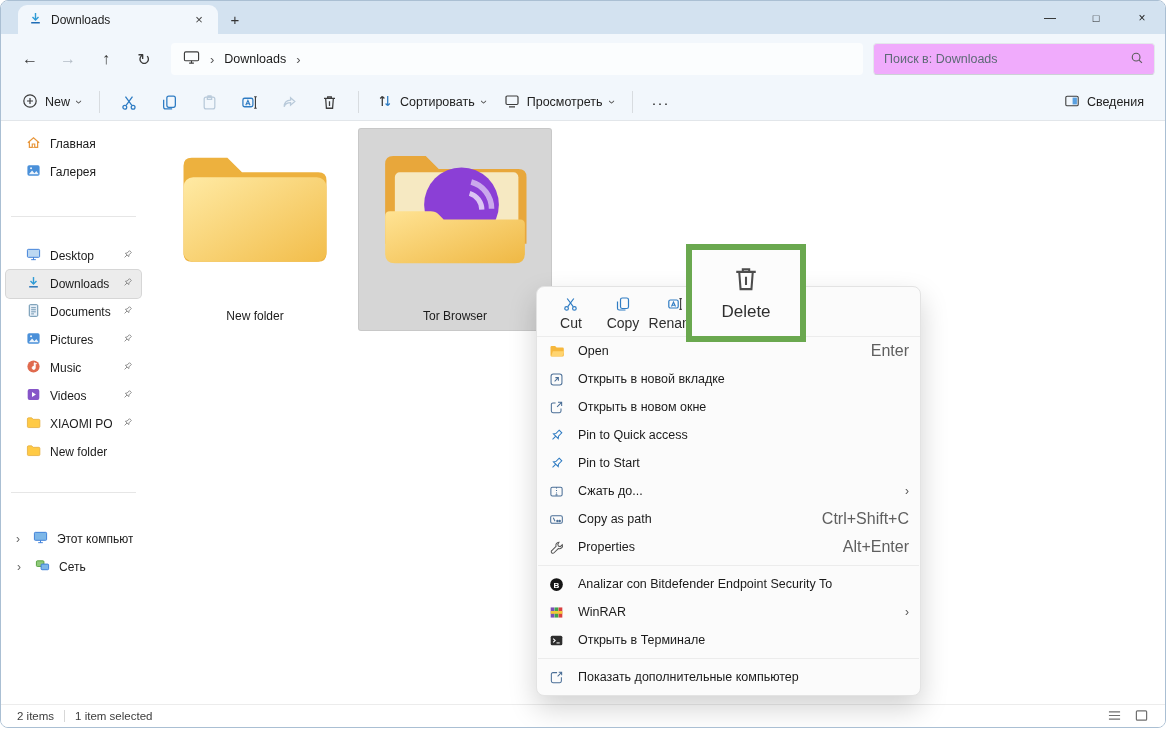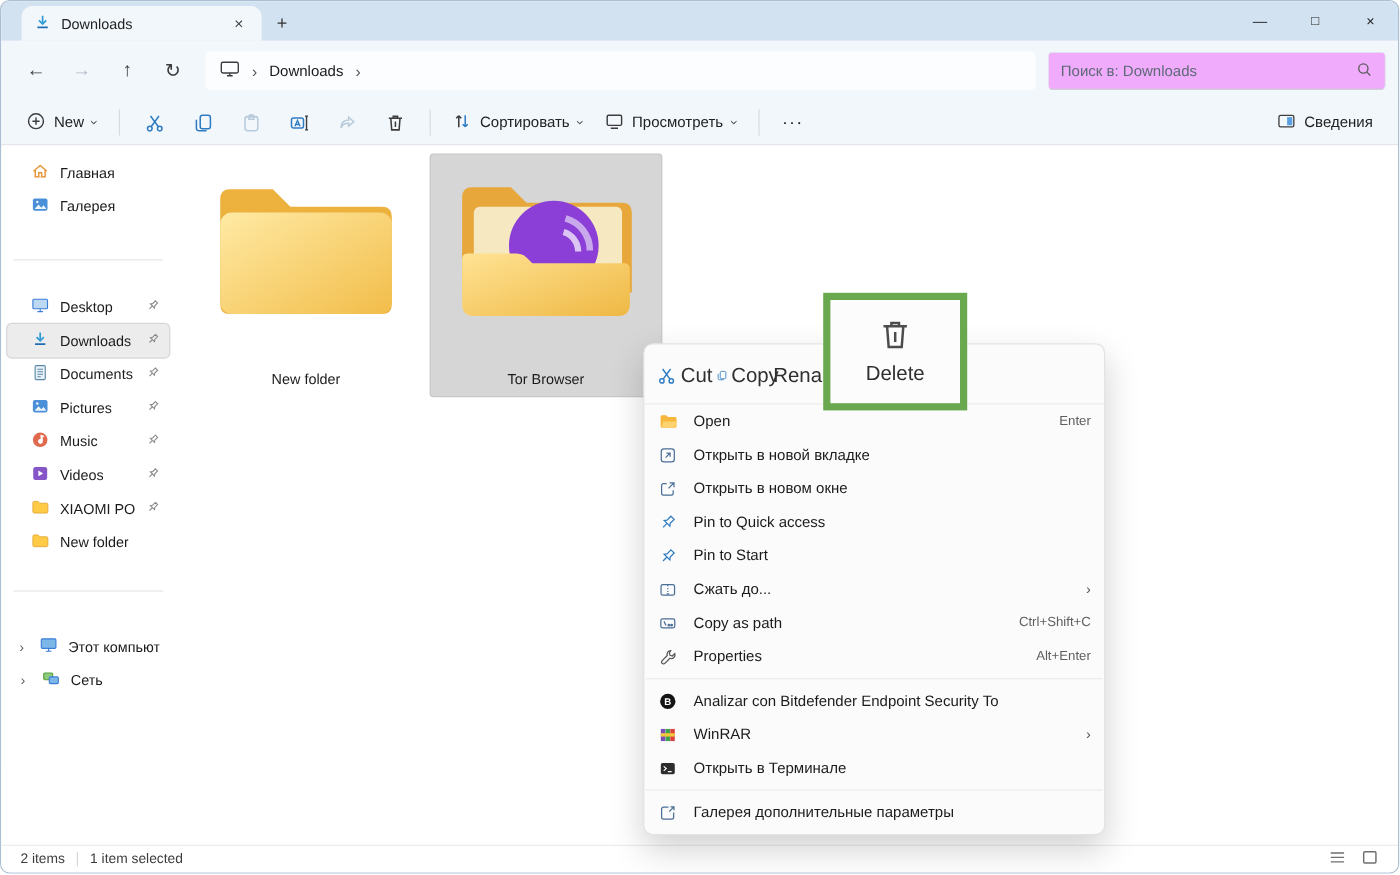--- a/index.html
+++ b/index.html
@@ -69,26 +69,26 @@
   .tile-newfolder { left:13px; }
   .tile-tor { left:213px; background:#d6d6d6; box-shadow:0 0 0 1px #c8c8c8;text-align:center; }
   .tile svg { margin-top:16px; }
   .tile-label { margin-top:auto; margin-bottom:7px; font-size:12px; color:#1b1b1b; }
 
   
   .ctx { position:absolute; left:535px; top:285px; width:385px; background:#fbfbfb;
          border:1px solid #e3e3e3; border-radius:8px; box-shadow:0 12px 28px rgba(0,0,0,.18);
          padding:3px 0 4px; z-index:5; }
   .ctx-quick { height:47px; display:flex; align-items:center; padding:0 8px; border-bottom:1px solid #ececec; }
-  .ctx-qa { width:52px; height:44px; display:flex; flex-direction:row; align-items:center;
-            justify-content:center; gap:3px; font-size:17px; color:#2f2f2f; border-radius:4px; }
+  .ctx-qa { width:52px; height:44px; display:flex; flex-direction:column; align-items:center;
+            justify-content:center; gap:3px; font-size:14px; color:#2f2f2f; border-radius:4px; }
   .ctx-item { height:28px; display:flex; align-items:center; padding:0 11px; gap:13px; font-size:12.5px; }
   .ctx-item .icon16 { width:17px; height:17px; flex-shrink:0; display:flex; align-items:center; justify-content:center; }
   .ctx-item .lbl { white-space:nowrap; overflow:hidden; }
-  .ctx-item .shortcut { margin-left:auto; color:#5f5f5f; font-size:11px; }
+  .ctx-item .shortcut { margin-left:auto; color:#5f5f5f; font-size:16px; }
   .ctx-item .sub-chev { margin-left:auto; color:#555; font-size:12px; }
   .ctx-sep { height:1px; background:#ececec; margin:4px 1px; }
 
   
   .annotation { position:absolute; left:685px; top:243px; width:120px; height:98px;
                 border:6px solid #6aa84f; background:#fcfcfc; z-index:10;
                 display:flex; flex-direction:column; align-items:center; justify-content:center; gap:5px; }
   .annotation .ann-label { font-size:17px; color:#2f2f2f; }
 
   
@@ -606,21 +606,21 @@
 
     <div class="ctx-sep"></div>
 
     <div class="ctx-item">
       <span class="icon16">
         <svg width="15" height="15" viewBox="0 0 16 16" fill="none" stroke="#4a6e96" stroke-width="1.1">
               <path d="M8.6 2.8H4.2A1.7 1.7 0 0 0 2.5 4.5v7.3a1.7 1.7 0 0 0 1.7 1.7h7.3a1.7 1.7 0 0 0 1.7-1.7V7.6"></path>
               <path d="M10.4 2.5h3.1v3.1M13.2 2.8L9.2 6.8"></path>
             </svg>
       </span>
-      <span class="lbl">Галерея дополнительные параметры</span>
+      <span class="lbl">Показать дополнительные компьютер</span>
       <span class="shortcut"></span>
     </div>
   </div>
 
   <div class="annotation">
     <span>
       <svg width="30" height="30" viewBox="0 0 16 16" fill="none" stroke="#4c4c4c" stroke-width="1.1">
             <path d="M2.8 4.2h10.4M6.3 4V2.8h3.4V4M4.4 4.4l.7 9h5.8l.7-9M8 6.8v4.4"></path>
           </svg>
     </span>

